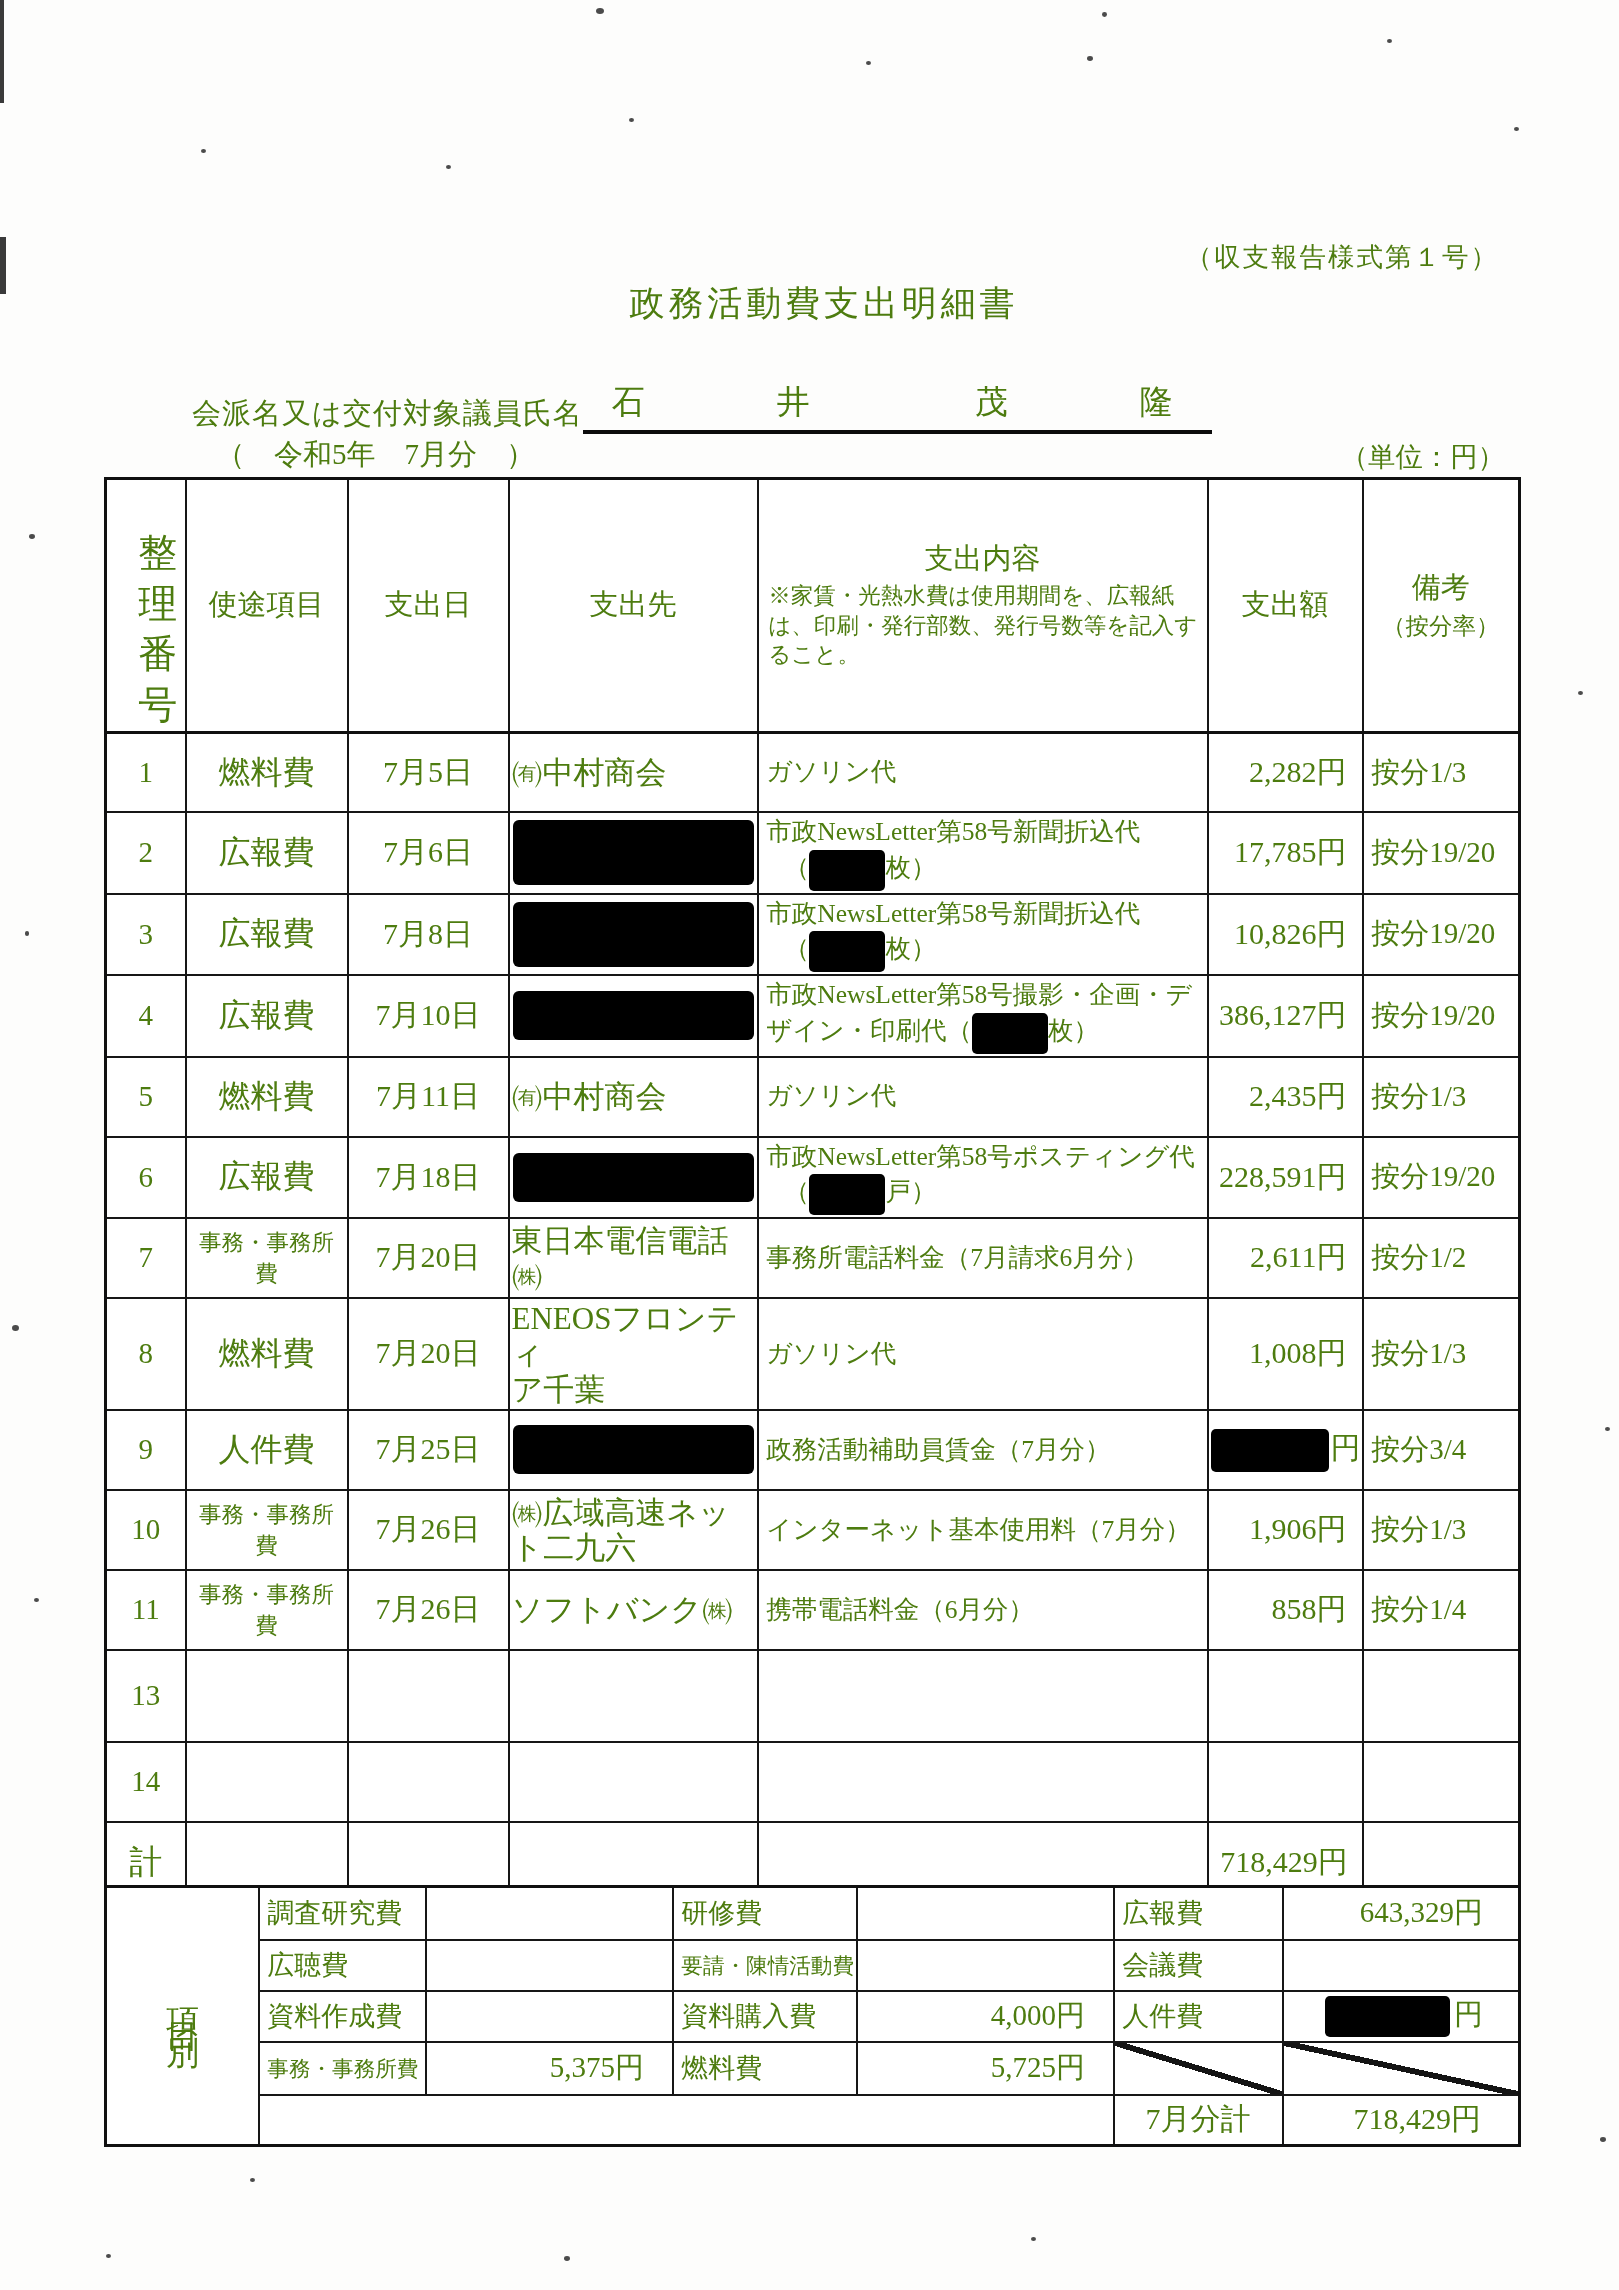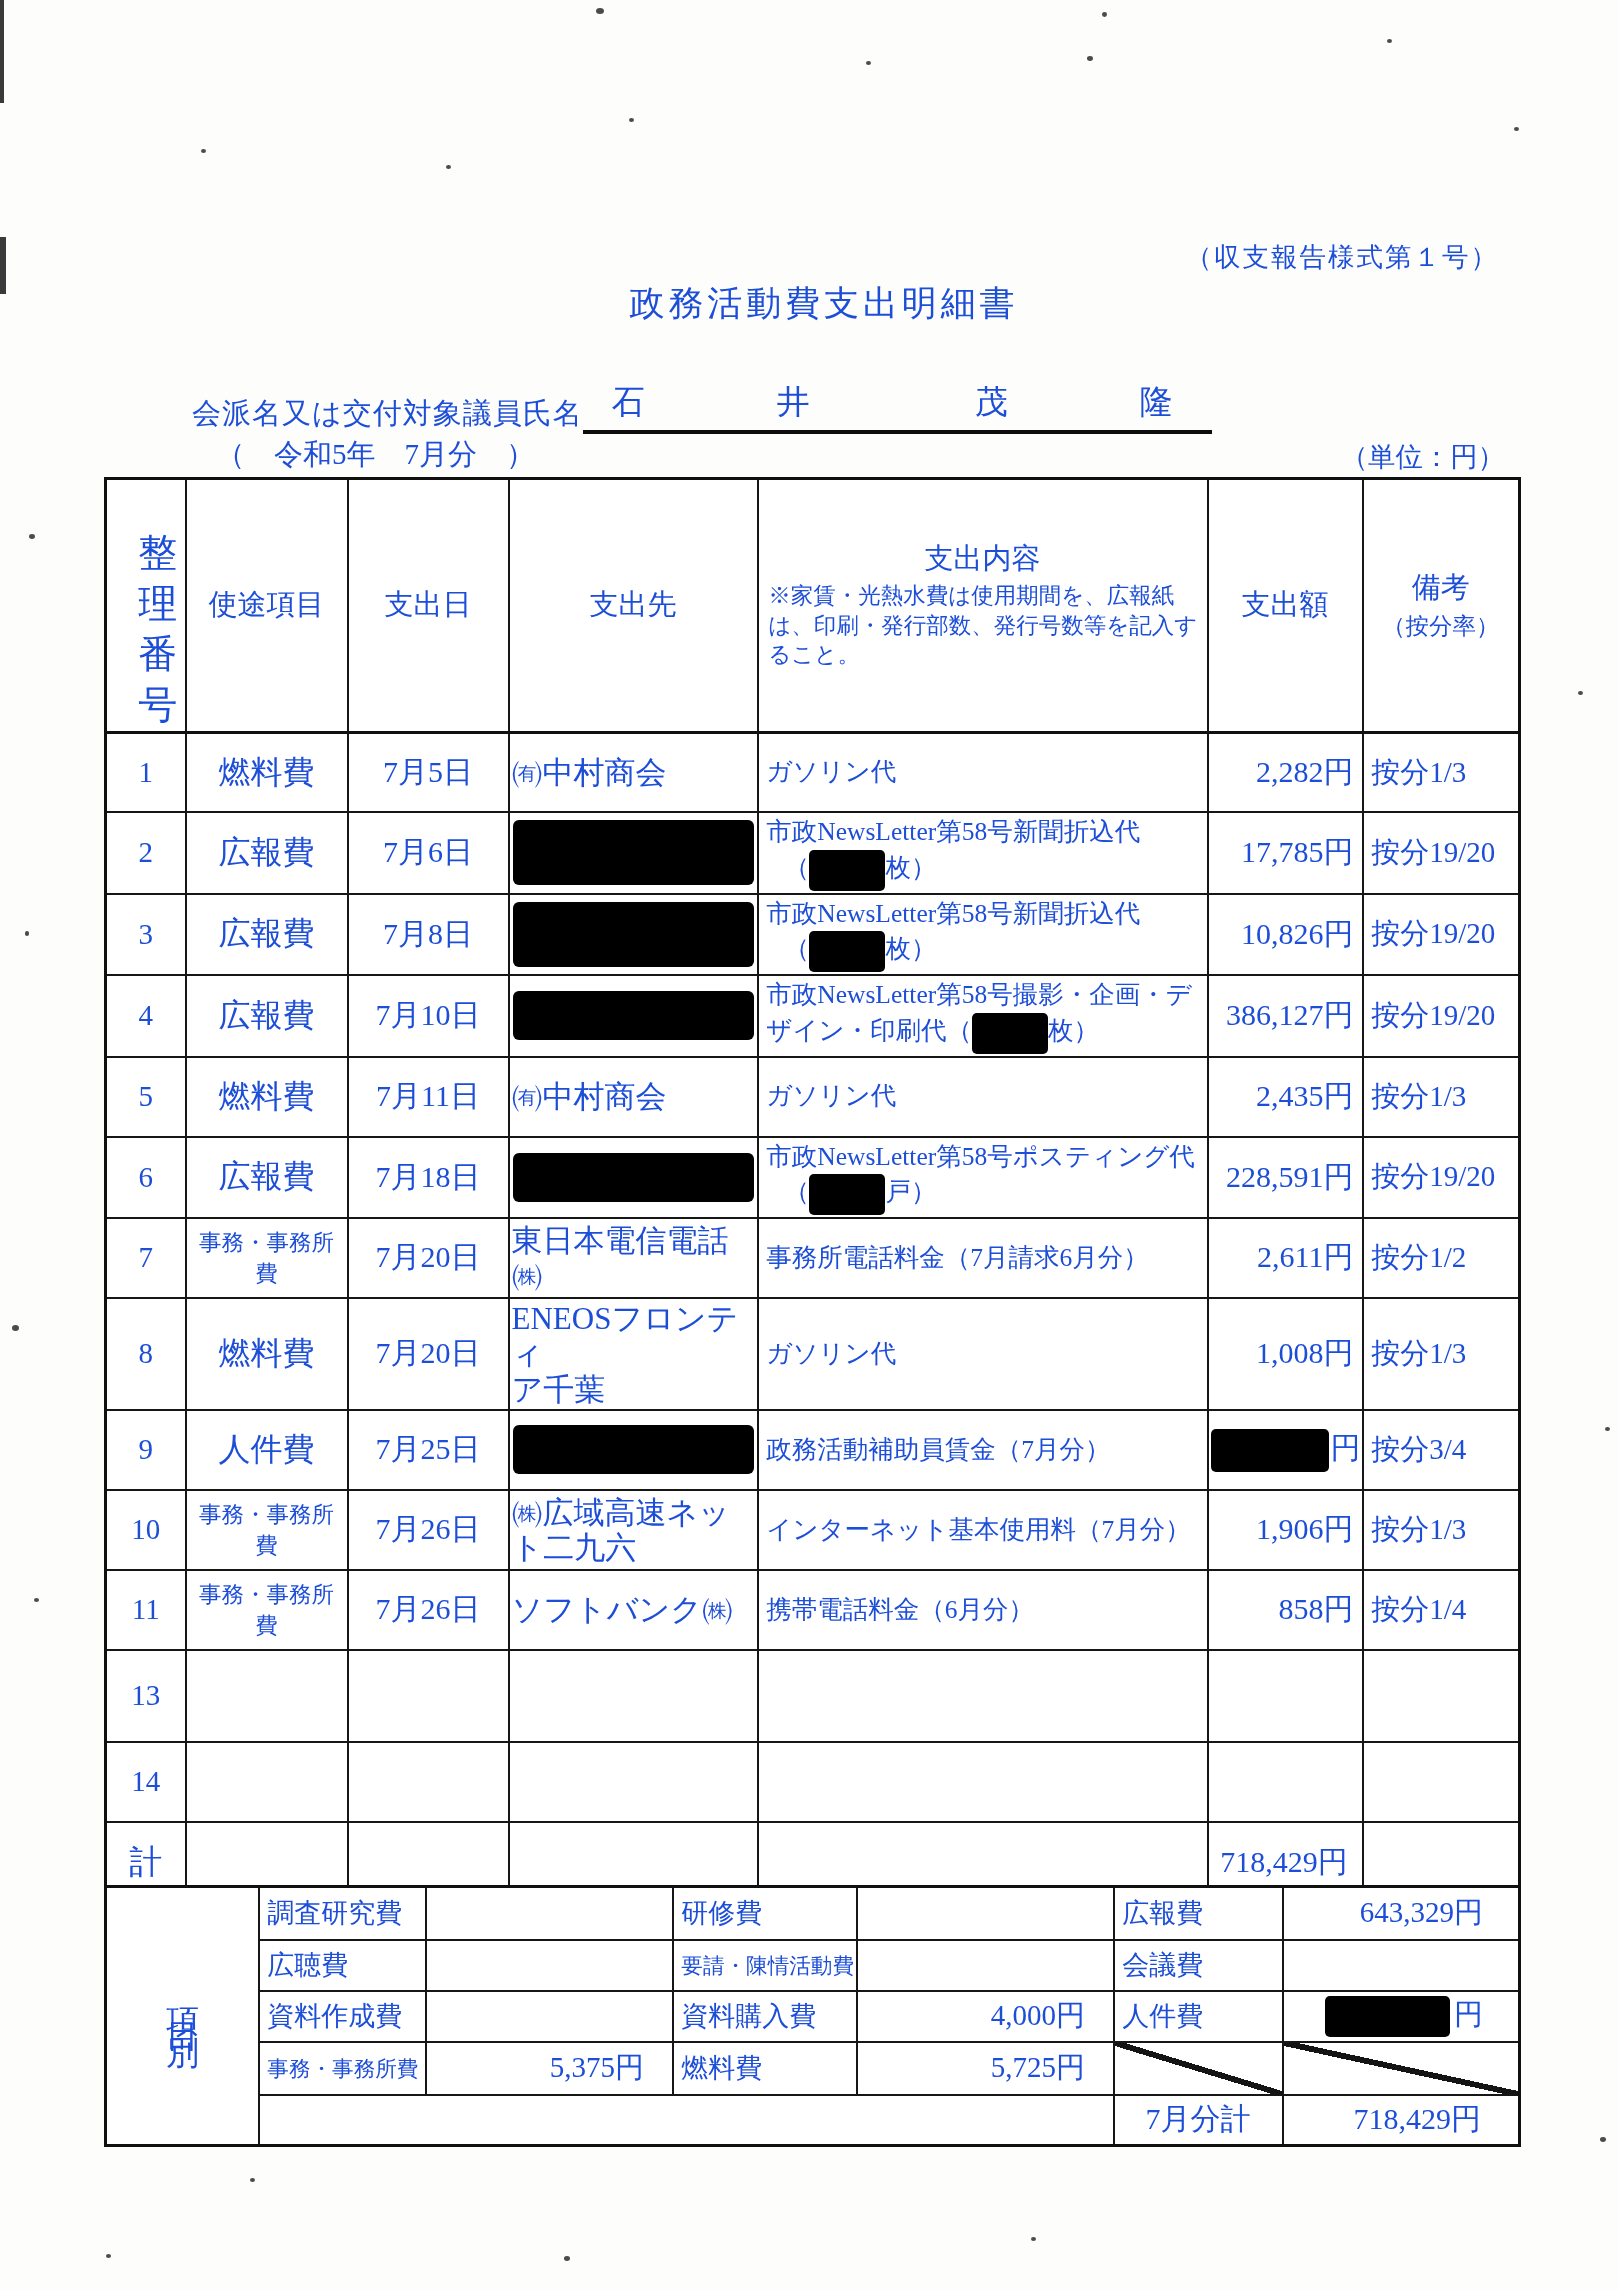--- a/index.html
+++ b/index.html
@@ -1,20 +1,20 @@
 <!DOCTYPE html>
 <html><head>
 <meta charset="utf-8">
 <style>
   html,body{margin:0;padding:0;background:#9a9a9a;}
   .page{
     position:relative;
     width:1619px;height:2291px;
     background:#fdfdfc;
-    color:#1d4ed8;
+    color:#4d7c0f;
     font-family:"Liberation Serif","DejaVu Serif",serif;
     overflow:hidden;
   }
   
   .form-number{position:absolute;top:239px;right:120px;font-size:26.5px;letter-spacing:2px;}
   .doc-title{position:absolute;top:280px;left:0;width:100%;text-align:center;text-indent:29px;font-size:35px;letter-spacing:3.9px;}
   .name-line{position:absolute;top:380px;left:192px;white-space:nowrap;}
   .name-label{font-size:29px;letter-spacing:1px;}
   .name-value{display:inline-block;width:600px;border-bottom:4.9px solid #0c0c0c;padding:0 0 4.9px 29px;font-size:33px;vertical-align:bottom;}
   .period{position:absolute;top:435px;left:216px;font-size:29px;}
@@ -36,21 +36,21 @@
 
   
   .c-no{text-align:center;font-size:29px;}
   .c-cat{text-align:center;font-size:32px;}
   .c-cat.small{font-size:22.5px;}
   .c-date{text-align:center;font-size:30px;}
   .c-payee{font-size:31px;line-height:1.14;text-align:left;padding:2px 2px;white-space:pre-line;margin-left:34px;}
   .c-cont{font-size:25.5px;line-height:1.35;text-align:left;padding:2px 7.8px;}
   .c-cont .line2{padding-left:17.6px;}
   .c-cont .line2.flush{padding-left:0;}
-  .c-amt{font-size:30px;text-align:right;padding-right:8px;white-space:nowrap;}
+  .c-amt{font-size:30px;text-align:right;padding-right:15px;white-space:nowrap;}
   .c-amt.left{text-align:left;padding-left:11.8px;}
   .c-rem{font-size:29px;text-align:left;padding-left:7.8px;white-space:nowrap;}
   .c-total{text-align:center;font-size:33px;}
 
   
   .rblock{background:#000;border-radius:5.9px;width:241px;margin-left:1px;}
   .rblock.h66{height:65px;}
   .rblock.h50{height:49px;}
   .rinline{display:inline-block;width:76px;height:41px;background:#000;border-radius:4.9px;vertical-align:middle;}
   .ramt{display:inline-block;width:118px;height:43px;background:#000;border-radius:4.9px;vertical-align:middle;margin-right:2px;}

